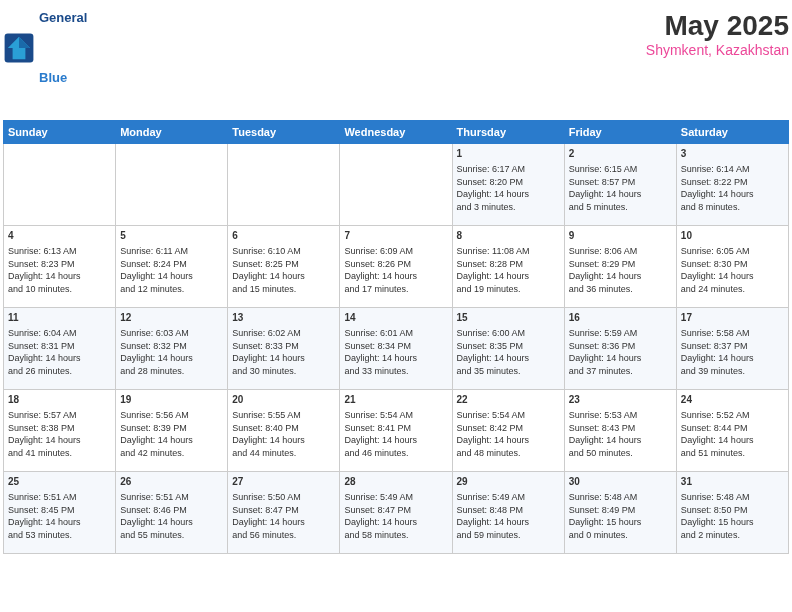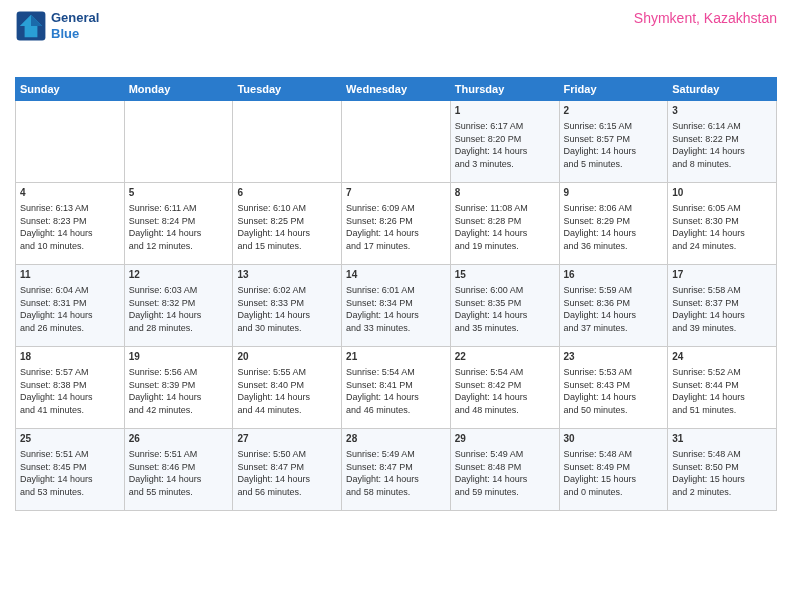--- a/index.html
+++ b/index.html
@@ -7,40 +7,40 @@
       font-family: Arial, sans-serif;
       background: #fff;
       width: 792px;
       height: 612px;
       overflow: hidden;
     }
     .page {
       width: 792px;
       height: 612px;
       background: #fff;
-      padding: 10px 15px;
+      padding: 10px 3px;
     }
     .header {
       display: flex;
       justify-content: space-between;
       align-items: flex-start;
       margin-bottom: 8px;
     }
     .logo {
       display: flex;
       align-items: center;
       gap: 4px;
     }
     .logo-text {
       font-size: 13px;
       font-weight: bold;
       color: #1a4a8a;
       line-height: 1.2;
     }
-    .logo-blue { color: #2a7bcc; }
+    .logo-blue { color: #2a7bcc; margin-top: 44px; }
     .logo-icon {
       width: 32px;
       height: 32px;
     }
     .title-block {
       text-align: right;
     }
     .main-title {
       font-size: 28px;
       font-weight: bold;
@@ -105,20 +105,21 @@
         <rect x="2" y="2" width="36" height="36" rx="4" fill="#1a4a8a"></rect>
         <polygon points="20,6 34,20 28,20 28,34 12,34 12,20 6,20" fill="#2a9fd6"></polygon>
         <polygon points="20,6 34,20 20,20" fill="#1a6aaa"></polygon>
       </svg>
       <div class="logo-text">
         <div>General</div>
         <div class="logo-blue">Blue</div>
       </div>
     </div>
     <div class="title-block">
+      <div class="main-title">May 2025</div>
       <div class="subtitle">Shymkent, Kazakhstan</div>
     </div>
   </div>
 
   <table>
     <thead>
       <tr>
       <th>Sunday</th>
           <th>Monday</th>
           <th>Tuesday</th>

